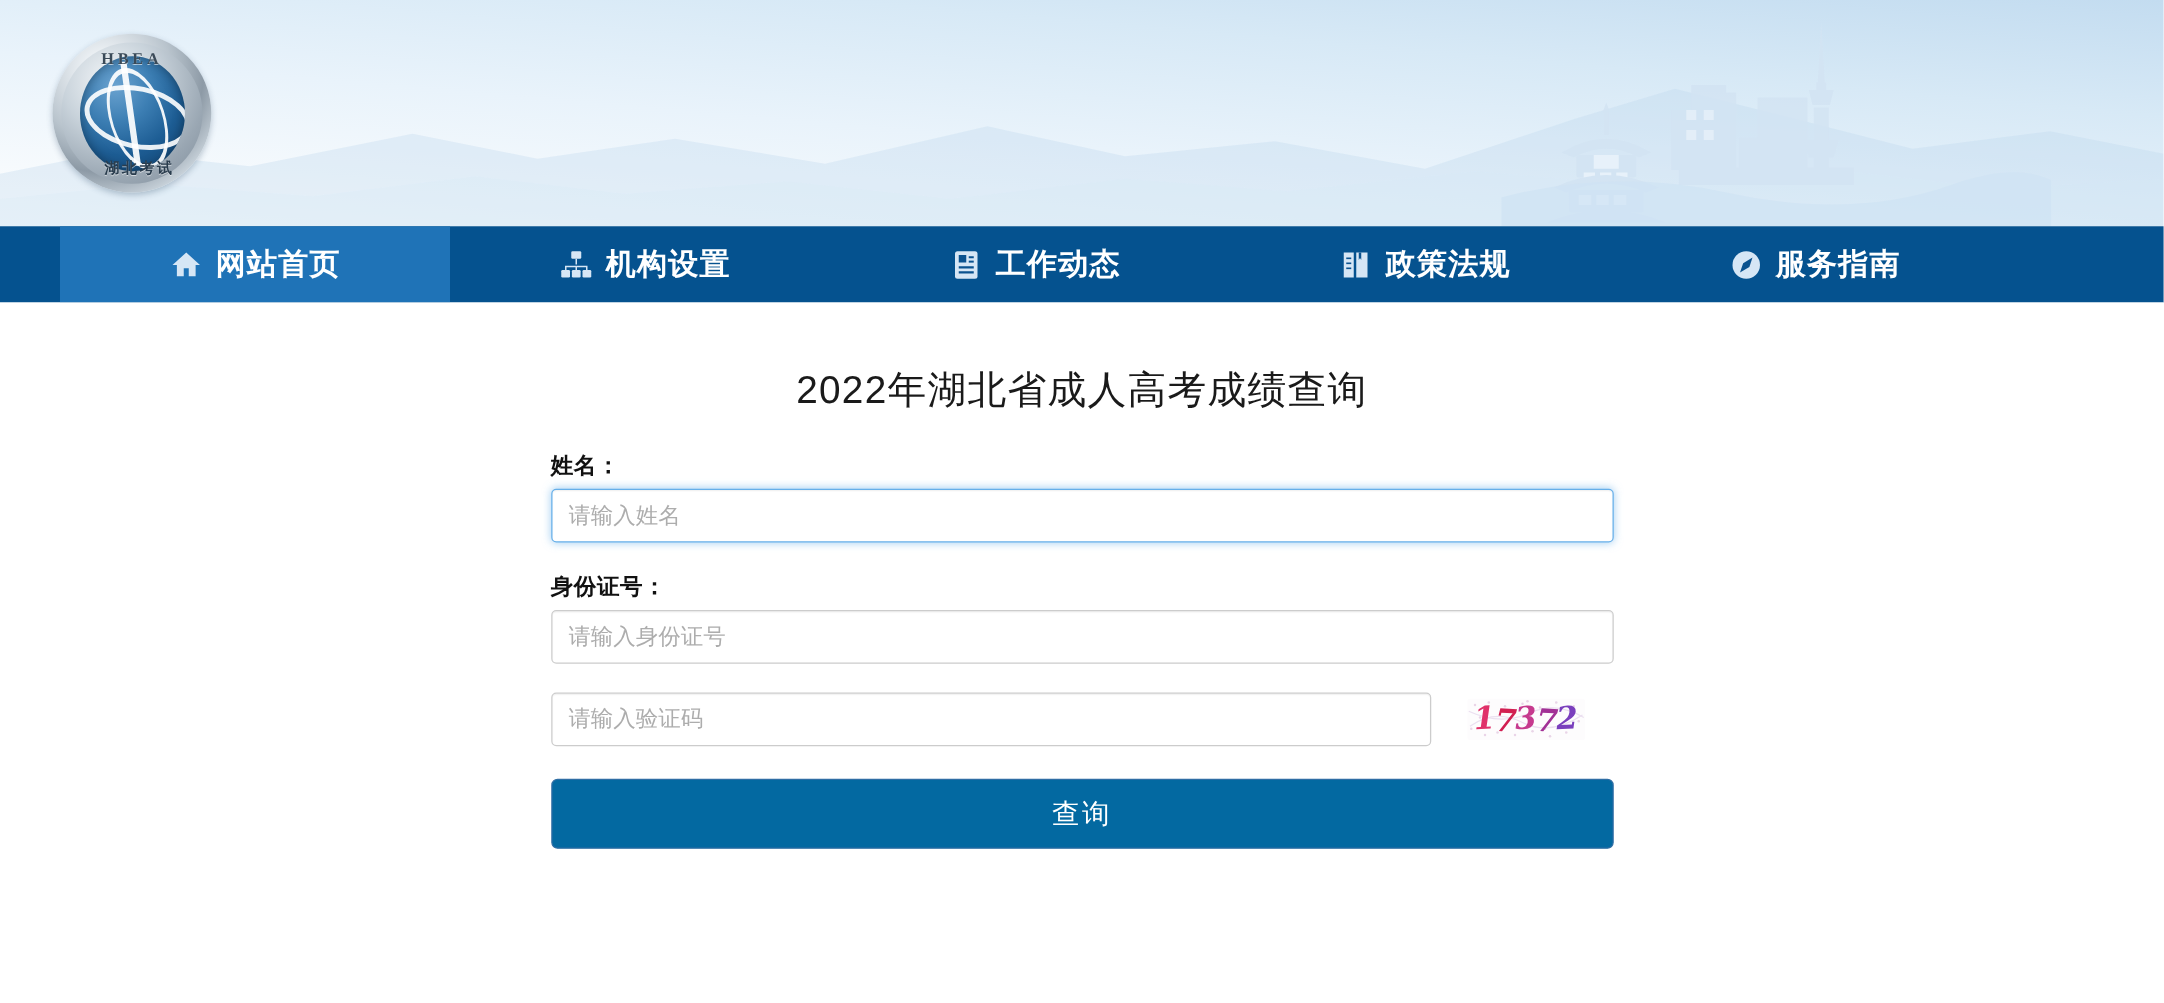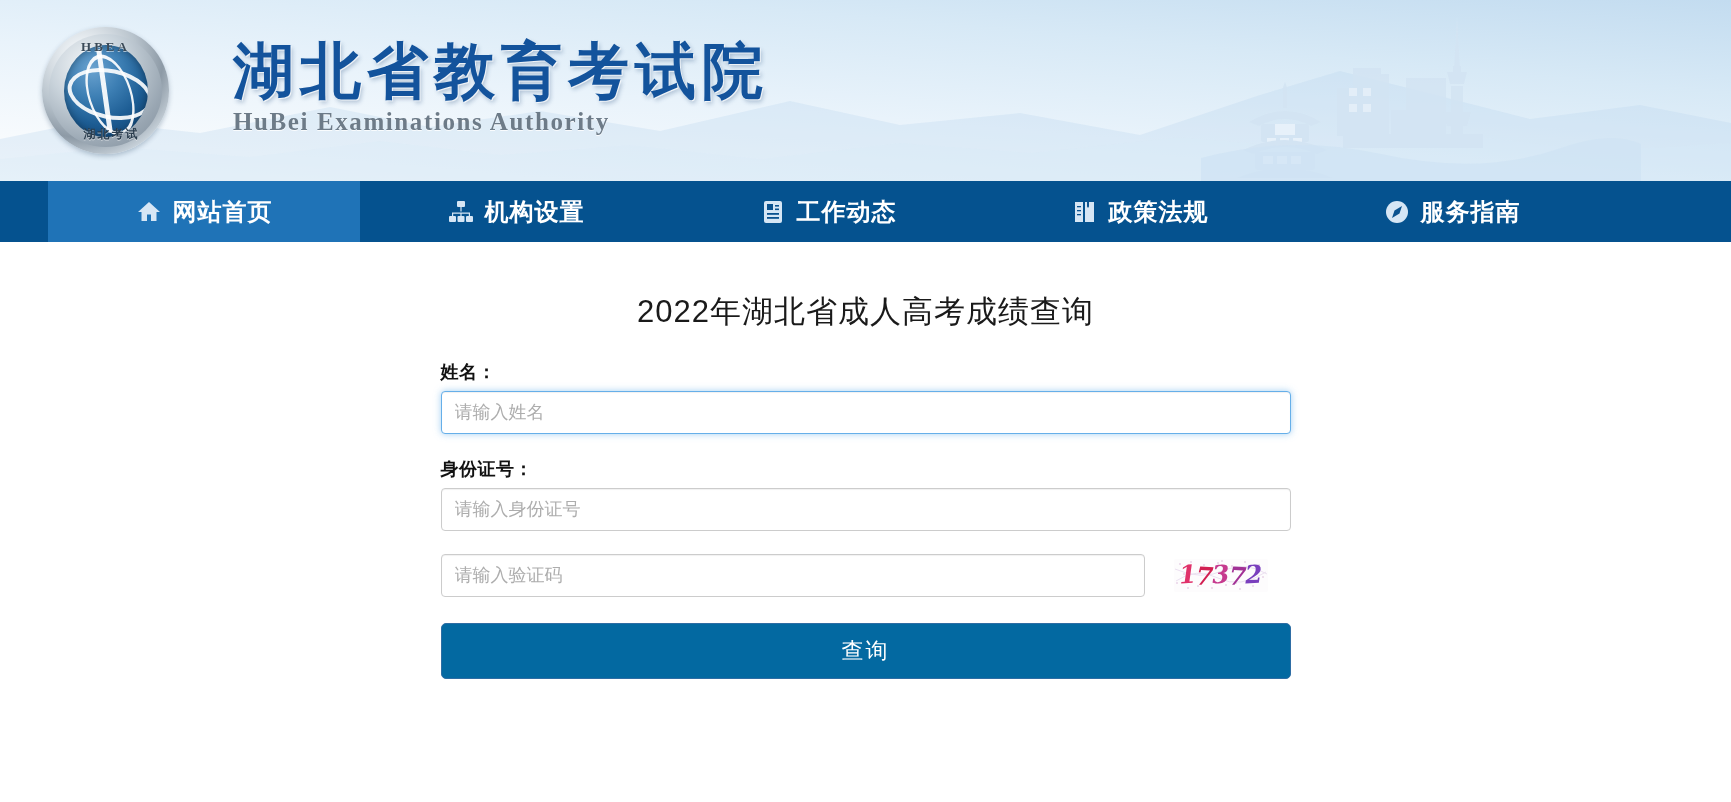--- a/index.html
+++ b/index.html
@@ -354,24 +354,20 @@
 
   <div class="logo-wrap">
     <div class="emblem">
       <div class="emblem-top-text">HBEA</div>
       <div class="emblem-globe">
         <span class="arc1"></span>
         <span class="arc2"></span>
         <span class="bar"></span>
       </div>
       <div class="emblem-bot-text">湖北考试</div>
-    </div>
-    <div class="titles">
-      <div class="cn-title">湖北省教育考试院</div>
-      <div class="en-title">HuBei Examinations Authority</div>
     </div>
   </div>
 </div>
 
 <nav class="navbar">
   <div class="nav-spacer"></div>
 
   <div class="nav-item active">
     <span class="nav-ico">
       <svg width="26" height="26" viewBox="0 0 26 26">

